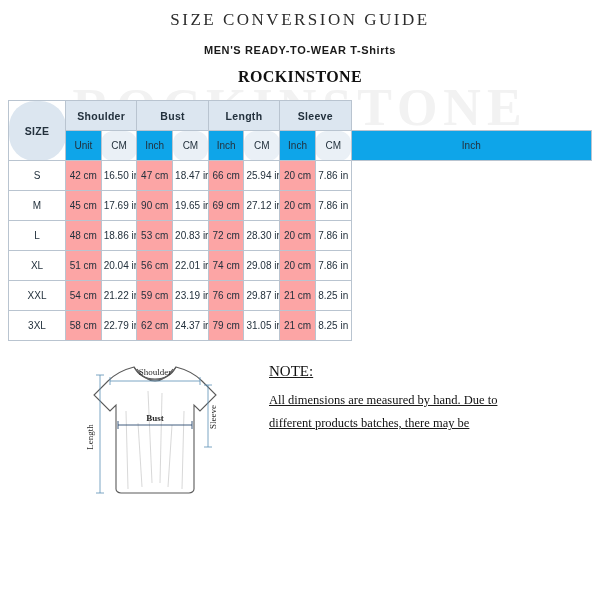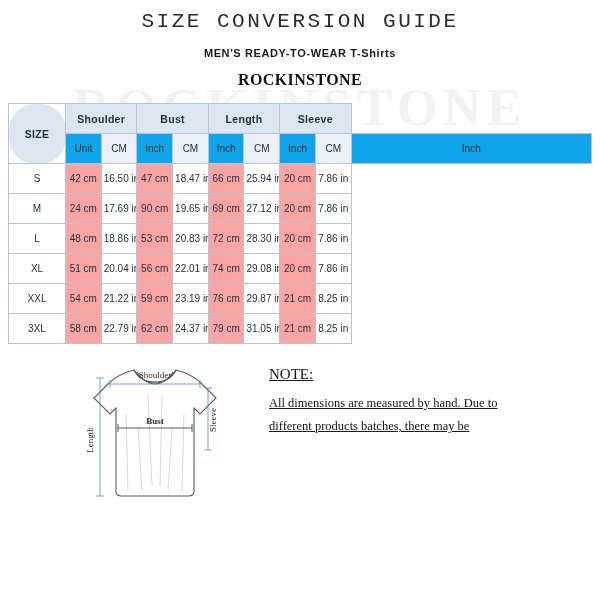--- a/index.html
+++ b/index.html
@@ -42,22 +42,22 @@
     z-index: 0;
   }
 
   .header {
     position: relative;
     z-index: 2;
     text-align: center;
     padding-top: 10px;
   }
   .main-title {
-    font-family: Liberation Mono, monospace;
-    font-size: 21px;
+    font-family: Liberation Serif, serif;
+    font-size: 17px;
     letter-spacing: 2.5px;
     color: #2b2b2b;
     margin: 0;
     font-weight: 400;
   }
   .subtitle {
     font-size: 11px;
     font-weight: bold;
     letter-spacing: 0.6px;
     margin-top: 14px;
@@ -118,20 +118,21 @@
     background: #fca5a5;
   }
   td.plain {
     background: #ffffff;
   }
   .unit-row td {
     background: #0ea5e9;
   }
   .unit-row td.shade {
     background: #eaf0f6;
+    border-radius: 12px;
   }
   .col-size { width: 52px; border-radius: 26px; }
   .col-val { width: 66.4px; }
 
   
   .bottom {
     position: relative;
     z-index: 2;
     margin-top: 10px;
     display: flex;
@@ -213,21 +214,21 @@
           <td class="plain">16.50 in</td>
           <td class="shade">47 cm</td>
           <td class="plain">18.47 in</td>
           <td class="shade">66 cm</td>
           <td class="plain">25.94 in</td>
           <td class="shade">20 cm</td>
           <td class="plain">7.86 in</td>
         </tr>
         <tr>
           <td>M</td>
-          <td class="shade">24 cm</td>
+          <td class="shade">45 cm</td>
           <td class="plain">17.69 in</td>
           <td class="shade">90 cm</td>
           <td class="plain">19.65 in</td>
           <td class="shade">69 cm</td>
           <td class="plain">27.12 in</td>
           <td class="shade">20 cm</td>
           <td class="plain">7.86 in</td>
         </tr>
         <tr>
           <td>L</td>

